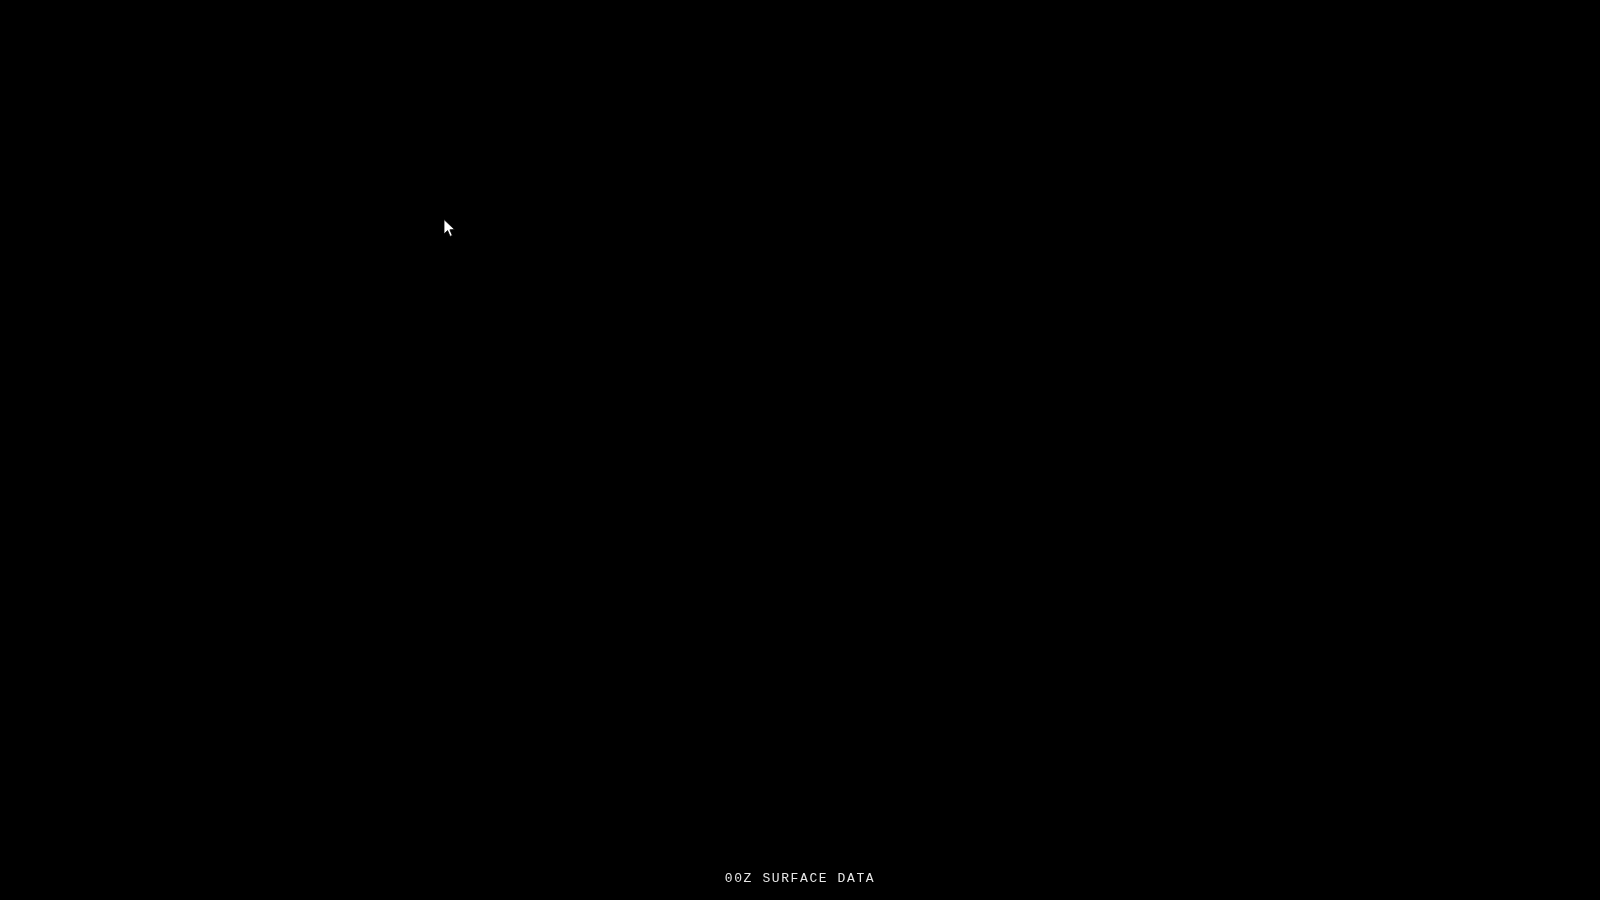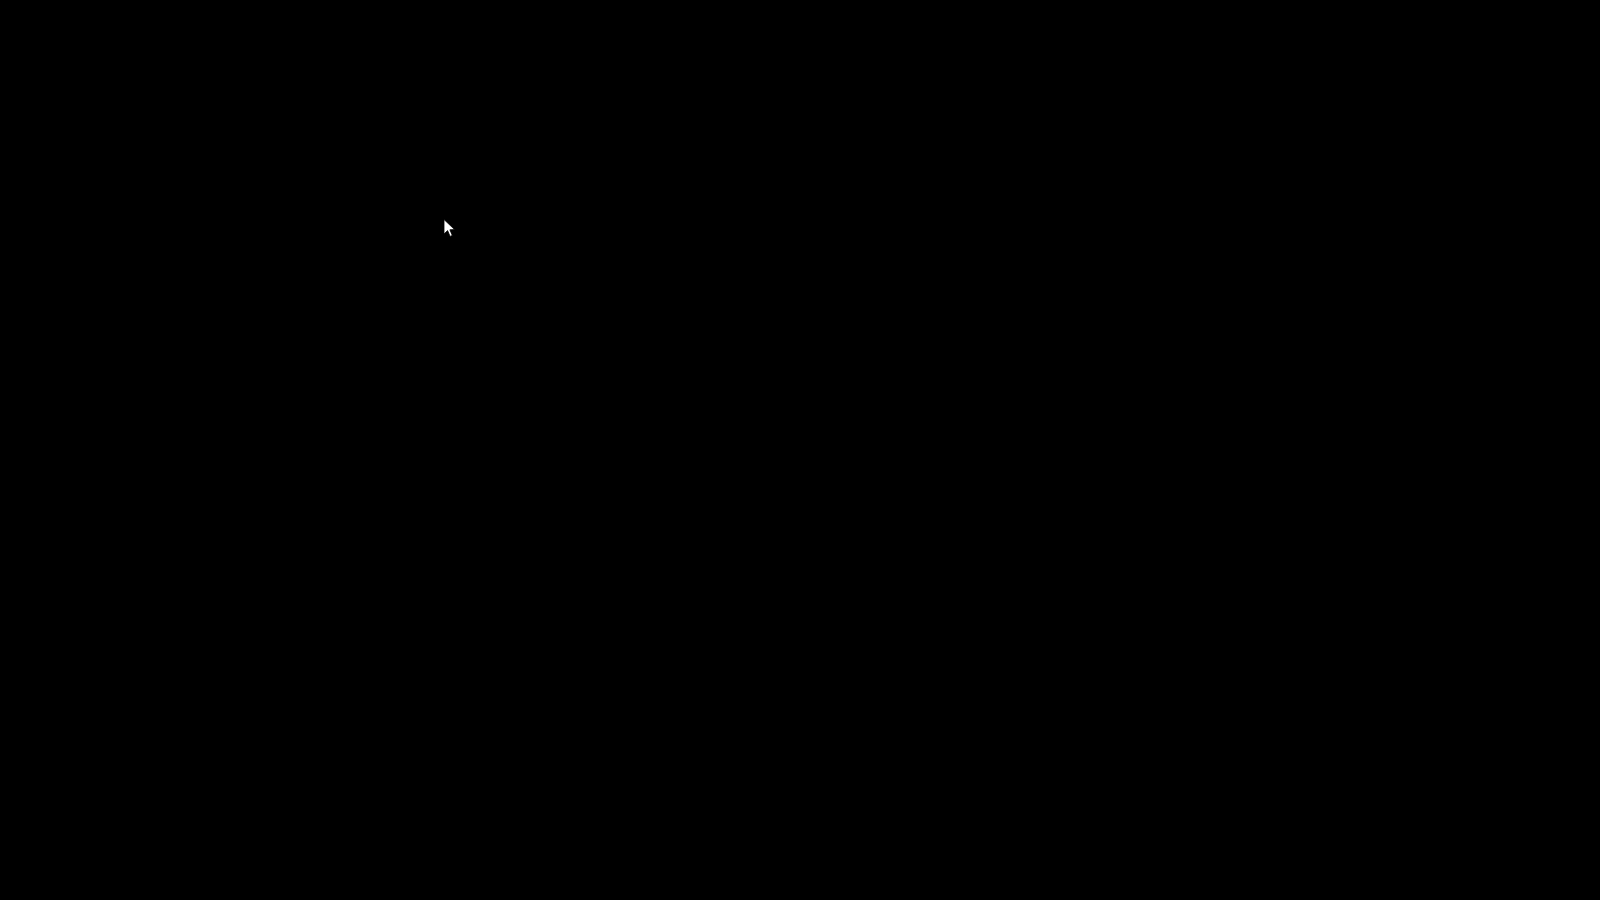--- a/index.html
+++ b/index.html
@@ -50,20 +50,21 @@
   }
   #cursor svg {
     display: block;
   }
 </style>
 </head>
 <body>
 
 <div id="screen">
 
+  <div id="caption">00Z SURFACE DATA</div>
 
   <div id="cursor">
     <svg width="16" height="22" viewBox="0 0 16 22" xmlns="http://www.w3.org/2000/svg">
       <path d="M1 0.5 L1 15 L4.6 11.6 L7.1 17.4 L9.3 16.4 L6.9 10.8 L11.6 10.6 Z" fill="#ffffff" stroke="#000000" stroke-width="0.8"></path>
     </svg>
   </div>
 
 </div>
 
 </body></html>

